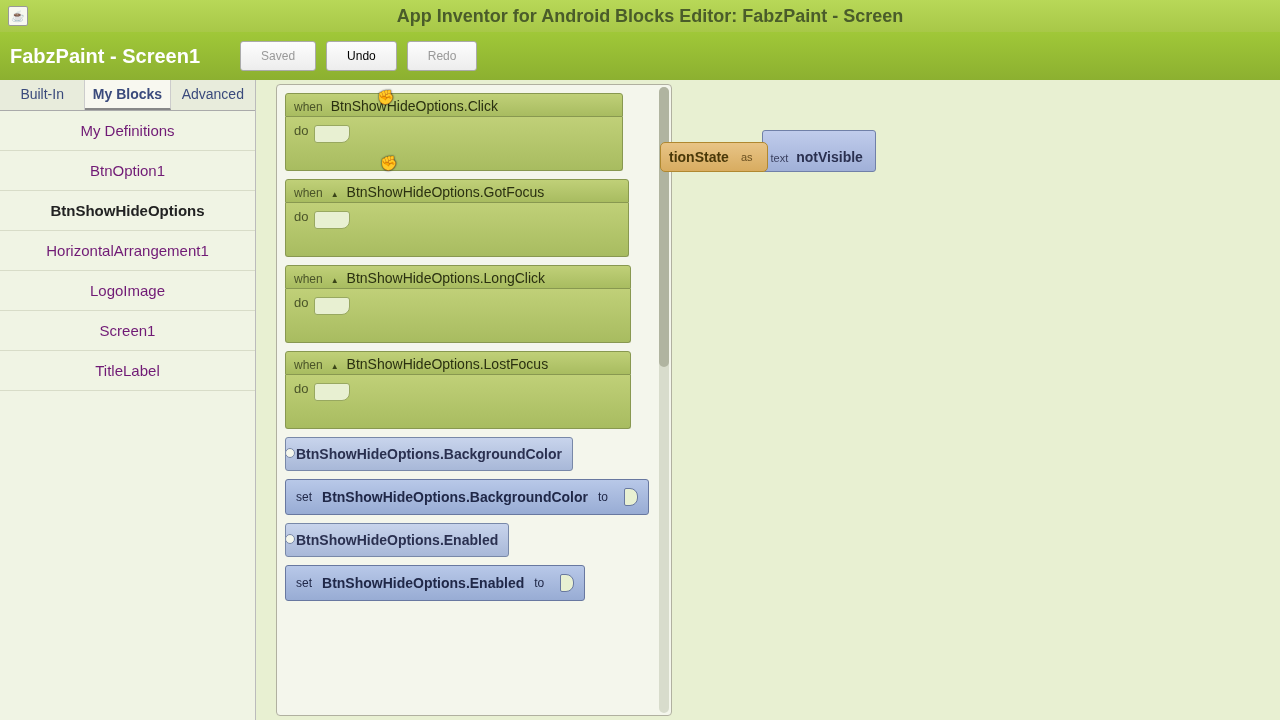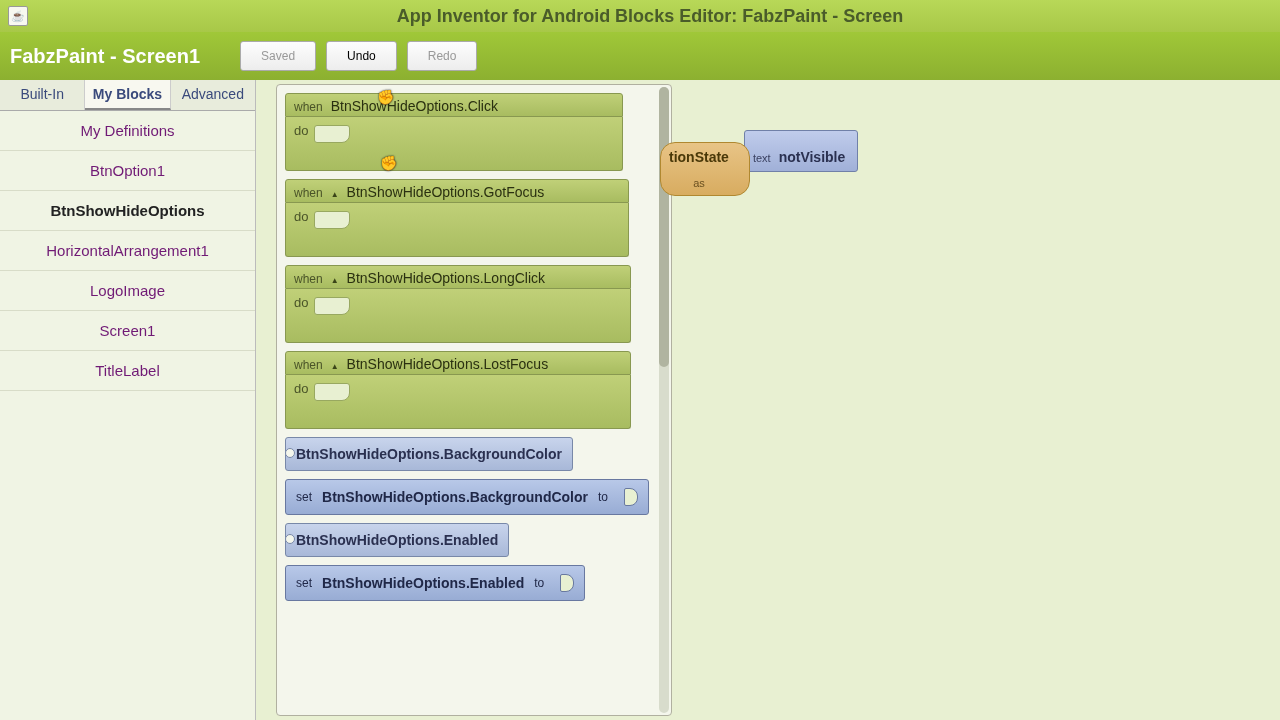--- a/index.html
+++ b/index.html
@@ -41,21 +41,21 @@
 
 .block-get { background: linear-gradient(to bottom, #c8d4ec 0%, #a8b8d8 100%); border: 1px solid #7888a8; border-radius: 3px; padding: 8px 10px; font-size: 14px; color: #2a3050; font-weight: bold; display: inline-block; margin-bottom: 8px; position: relative; }
 .block-get::before { content: ""; position: absolute; left: -1px; top: 10px; width: 8px; height: 8px; background: #f4f6ec; border-radius: 50%; border: 1px solid #7888a8; }
 
 .block-set { background: linear-gradient(to bottom, #b8c8e8 0%, #98acd4 100%); border: 1px solid #6878a0; border-radius: 3px; padding: 8px 10px; font-size: 14px; color: #202848; display: inline-flex; align-items: center; gap: 10px; margin-bottom: 8px; position: relative; }
 .block-set .kw { font-size: 12px; }
 .block-set .label { font-weight: bold; }
 .block-set .socket { width: 14px; height: 18px; background: #e8f0d2; border: 1px solid #6878a0; border-radius: 2px 8px 8px 2px; margin-left: 6px; }
 
 .workspace-blocks { position: absolute; left: 404px; top: 50px; }
-.def-block { background: linear-gradient(to bottom, #e8c486 0%, #d8ac60 100%); border: 1px solid #b08830; border-radius: 15px; padding: 6px 20px 6px 8px; font-size: 14px; font-weight: bold; color: #4a3808; display: inline-flex; align-items: center; gap: 12px; position: relative; flex-direction: column; }
+.def-block { background: linear-gradient(to bottom, #e8c486 0%, #d8ac60 100%); border: 1px solid #b08830; border-radius: 5px; padding: 6px 14px 6px 8px; font-size: 14px; font-weight: bold; color: #4a3808; display: inline-flex; align-items: center; gap: 12px; position: relative; }
 .def-block .as { font-size: 11px; font-weight: normal; color: #6a5020; }
 .text-block { background: linear-gradient(to bottom, #c0ccec 0%, #a0b0d8 100%); border: 1px solid #7080a8; border-radius: 3px; padding: 18px 12px 6px 8px; display: inline-flex; align-items: baseline; gap: 8px; margin-left: -6px; }
 .text-block .kw { font-size: 11px; color: #3a4060; }
 .text-block .val { font-size: 14px; font-weight: bold; color: #2a3050; }
 
 .paste-icon { position: absolute; left: 348px; top: 50px; width: 28px; height: 32px; background: #f0f0e8; border: 1px solid #c0c0b0; border-radius: 2px; opacity: 0.5; }
 .cursor-grab { position: absolute; left: 94px; top: 38px; width: 16px; height: 16px; pointer-events: none; }
 .cursor-grab::before { content: "✊"; font-size: 14px; position: absolute; color: #fff; text-shadow: 0 0 2px #000; }
 </style>
 </head>

